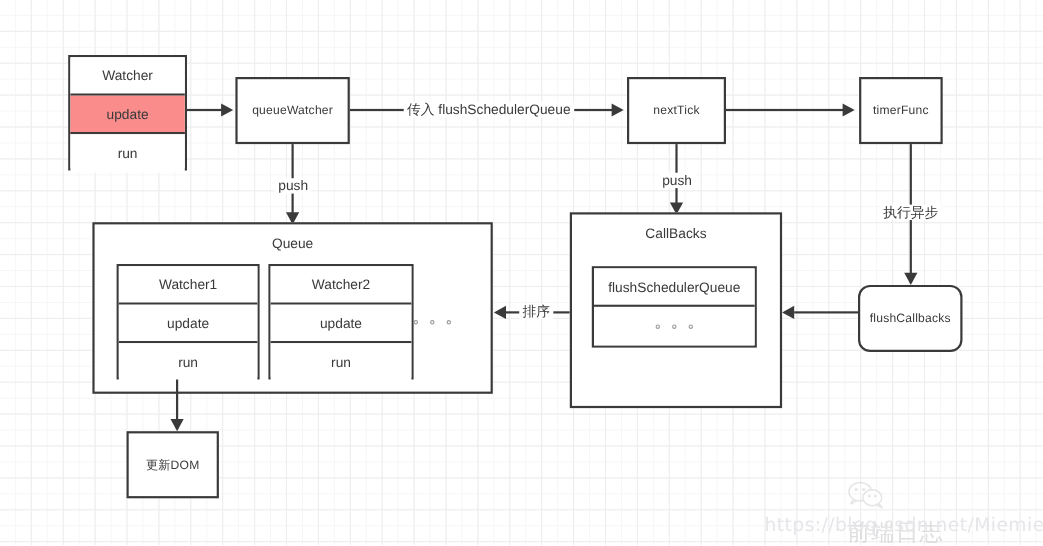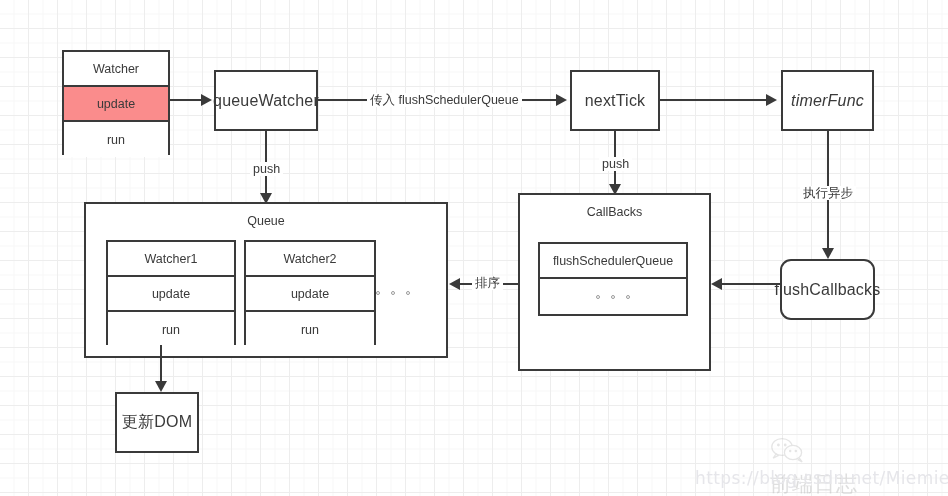--- a/index.html
+++ b/index.html
@@ -24,21 +24,21 @@
     color: #3a3a3a;
   }
   .box {
     position: absolute;
     box-sizing: border-box;
     border: 2px solid #3a3a3a;
     background: #ffffff;
     display: flex;
     align-items: center;
     justify-content: center;
-    font-size: 16px;
+    font-size: 11px;
     color: #3a3a3a;
     letter-spacing: 0.2px;
     white-space: nowrap;
   }
   .container {
     position: absolute;
     box-sizing: border-box;
     border: 2px solid #3a3a3a;
     background: #ffffff;
   }
@@ -175,21 +175,21 @@
 
   <div class="box" style="left:570px; top:70px; width:90px; height:61px;">nextTick</div>
 
   <div class="vline" style="left:614px; top:131px; height:62px;"></div>
   <div class="arrow-d" style="left:609px; top:184px;"></div>
   <div class="edge-label" style="left:599px; top:157px;">push</div>
 
   <div class="hline" style="left:660px; top:99px; width:110px;"></div>
   <div class="arrow-r" style="left:766px; top:94px;"></div>
 
-  <div class="box" style="left:781px; top:70px; width:93px; height:61px;font-style:italic;">timerFunc</div>
+  <div class="box" style="left:781px; top:70px; width:76px; height:61px;">timerFunc</div>
 
   <div class="vline" style="left:827px; top:131px; height:126px;"></div>
   <div class="arrow-d" style="left:822px; top:248px;"></div>
   <div class="edge-label" style="left:800px; top:186px;">执行异步</div>
 
   <div class="box" style="left:780px; top:259px; width:95px; height:61px;border-radius:11px;">flushCallbacks</div>
 
   <div class="hline" style="left:722px; top:283px; width:58px;"></div>
   <div class="arrow-l" style="left:711px; top:278px;"></div>
 

